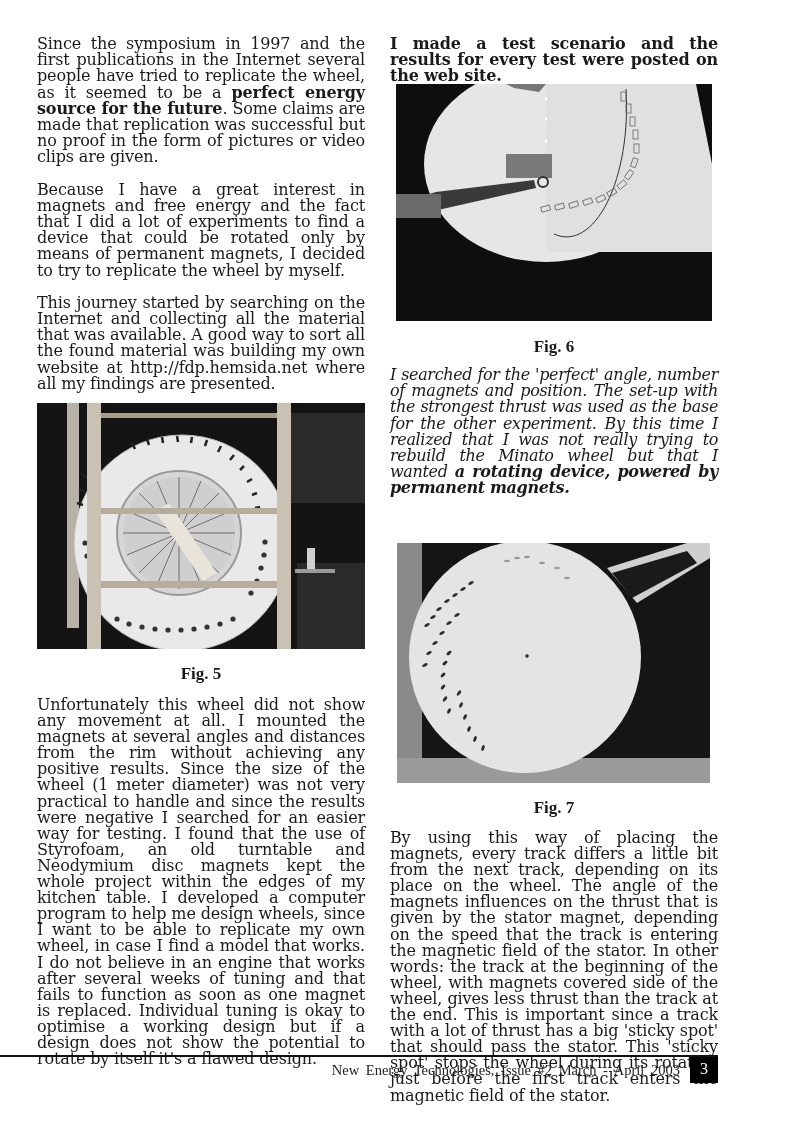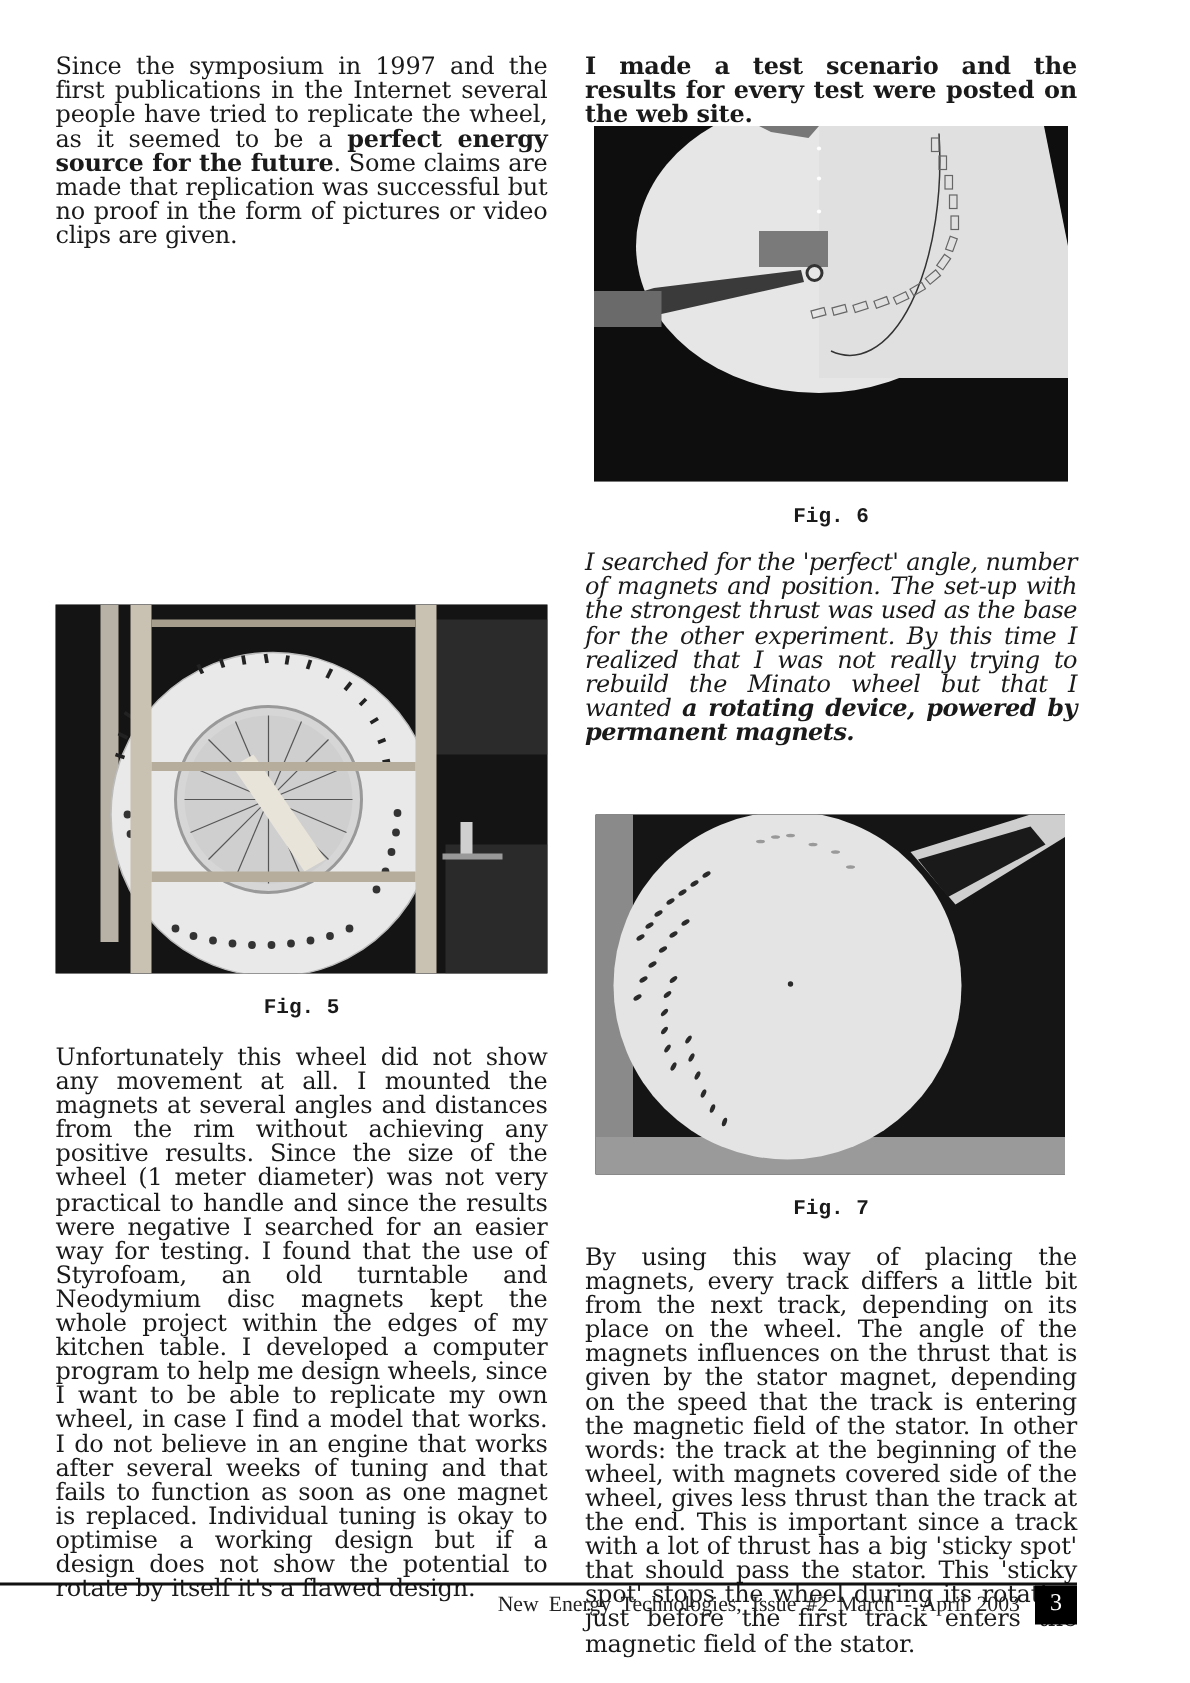--- a/index.html
+++ b/index.html
@@ -6,31 +6,33 @@
   body { width:793px; height:1122px; position:relative; overflow:hidden;
          font-family:"DejaVu Serif", "Liberation Serif", serif; color:#1a1a1a; }
   .col { position:absolute; width:328px; }
   .col-left { left:37px; top:36px; }
   .col-right { left:390px; top:36px; }
   p { margin:0; font-size:16px; line-height:16.2px; text-align:justify; letter-spacing:-0.15px; }
   p + p { margin-top:16px; }
   b { font-weight:bold;margin-top:32px; }
   .figure { position:absolute; background:#111; overflow:hidden; }
   .figure svg { display:block; width:100%; height:100%; }
-  .caption { position:absolute; font-size:14px; font-weight:bold; text-align:center; font-family:Liberation Mono, monospace; }
+  .caption { position:absolute; font-size:17px; font-weight:bold; text-align:center; font-family:Liberation Serif, serif; }
   .rule { position:absolute; left:0; top:1055px; width:718px; height:2px; background:#111; }
   .footer-text { position:absolute; right:113px; top:1062px; font-family:"Liberation Serif", serif; font-size:14.5px; color:#222; word-spacing:3px; }
   .page-num { position:absolute; left:690px; top:1057px; width:28px; height:26px; background:#000; color:#fff;
               font-family:"Liberation Serif", serif; font-size:16px; text-align:center; line-height:24px; }
 </style>
 </head>
 <body>
 
 <div class="col col-left">
   <p><span>Since the symposium in 1997 and the first publications in the Internet several people have tried to replicate the wheel, as it seemed to be a </span><b>perfect energy source for the future</b><span>. Some claims are made that replication was successful but no proof in the form of pictures or video clips are given.</span></p>
+  <p><span>Because I have a great interest in magnets and free energy and the fact that I did a lot of experiments to find a device that could be rotated only by means of permanent magnets, I decided to try to replicate the wheel by myself.</span></p>
+  <p><span>This journey started by searching on the Internet and collecting all the material that was available. A good way to sort all the found material was building my own website at http://fdp.hemsida.net where all my findings are presented.</span></p>
 </div>
 
 <div class="figure" style="left:37px; top:403px; width:328px; height:246px;">
   <svg viewBox="0 0 328 246" preserveAspectRatio="none">
     <rect x="0" y="0" width="328" height="246" fill="#141414"></rect>
     <rect x="250" y="10" width="78" height="90" fill="#2b2b2b"></rect>
     <rect x="260" y="160" width="68" height="86" fill="#2a2a2a"></rect>
     <rect x="30" y="0" width="12" height="225" fill="#b8b2a6"></rect>
     <circle cx="145" cy="140" r="108" fill="#e9e9e9"></circle>
     <circle cx="145" cy="140" r="108" fill="none" stroke="#bbb" stroke-width="1"></circle>

